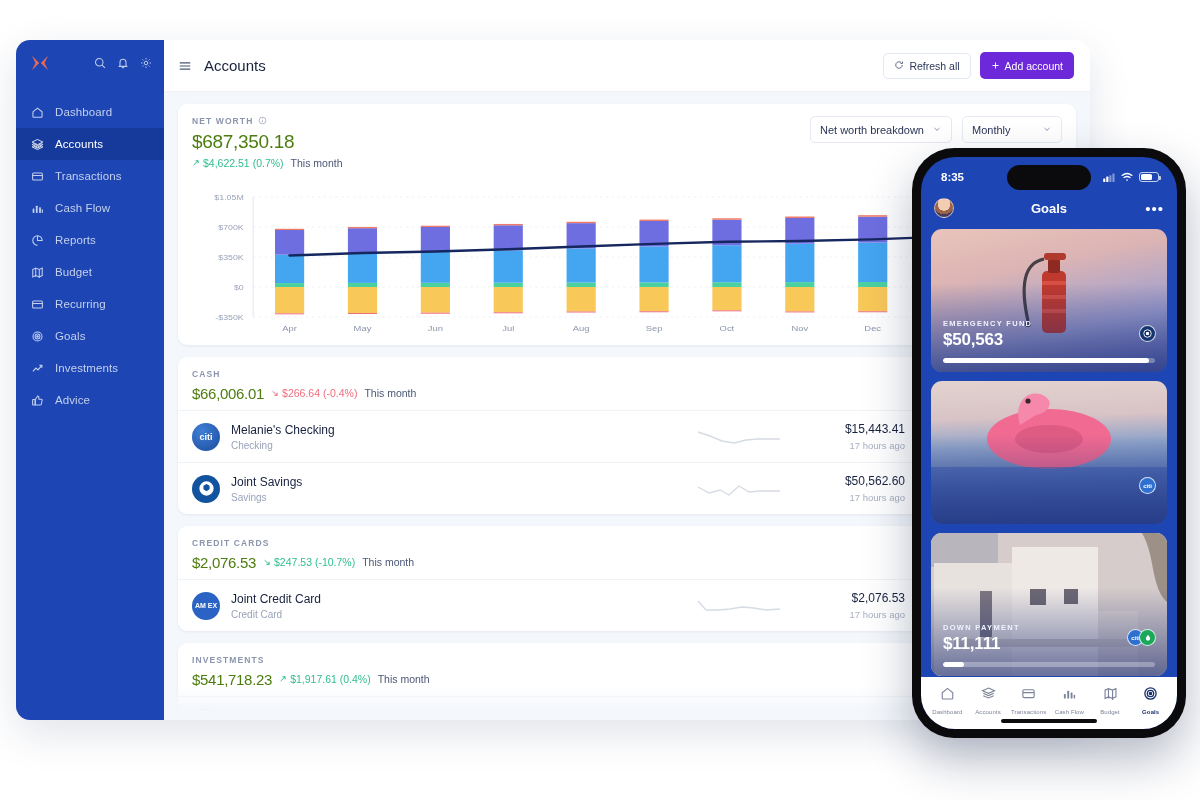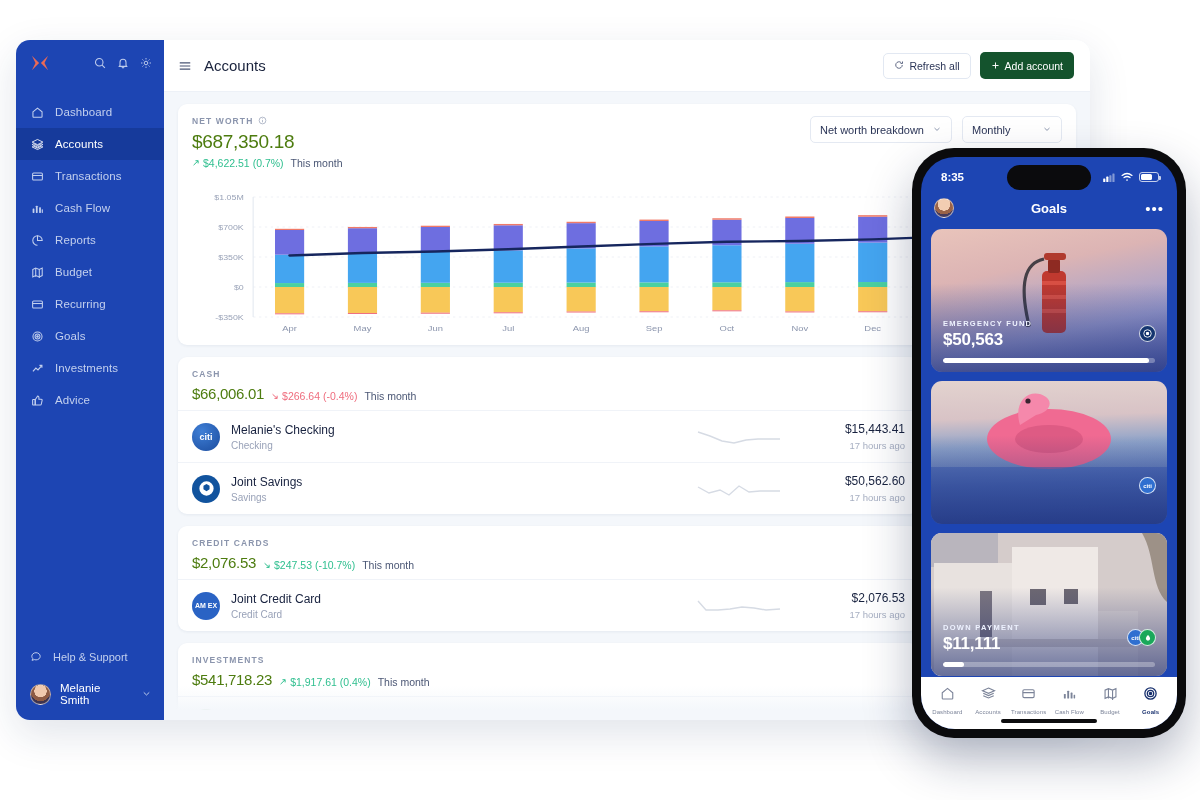--- a/index.html
+++ b/index.html
@@ -71,33 +71,33 @@
   .page-title { font-size: 15px; color: #19223c; font-weight: 400; }
   .topbar-actions { margin-left: auto; display: flex; gap: 9px; align-items: center; }
   .btn-ghost {
     display: flex; align-items: center; gap: 5px;
     height: 26px; padding: 0 10px; border: 1px solid #e2e8f2; border-radius: 5px;
     background: #fff; color: #2b3557; font-size: 10.5px; cursor: pointer;
   }
   .btn-primary {
     display: flex; align-items: center; gap: 5px;
     height: 27px; padding: 0 11px; border-radius: 5px;
-    background: #14532d; color: #fff; font-size: 10.5px; cursor: pointer; border: none;
+    background: #6d28d9; color: #fff; font-size: 10.5px; cursor: pointer; border: none;
   }
 
   .scrollarea { flex: 1; overflow: hidden; padding: 12px 14px 0 14px; position: relative; }
 
   .card { background: #fff; border-radius: 9px; box-shadow: 0 1px 3px rgba(30,50,100,.07); }
 
   
   .nw-card { padding: 12px 14px 6px 14px; position: relative; }
   .nw-head { display: flex; align-items: flex-start; }
   .kicker { font-size: 8.5px; letter-spacing: 1.1px; color: #8b95ad; font-weight: 700; display: flex; align-items: flex-start; gap: 5px; }
   .big-amount { font-size: 19px; color: #4d7c0f; font-weight: 400; letter-spacing: -.3px; margin-top: 4px; }
-  .delta-row { display: flex; align-items: flex-end; gap: 7px; margin-top: 4px; }
+  .delta-row { display: flex; align-items: center; gap: 7px; margin-top: 4px; }
   .delta { font-size: 10.5px; display: flex; align-items: center; gap: 3px; }
   .delta.up { color: #2fbf8f; }
   .delta.down { color: #ef6d7e; }
   .delta.greenneg { color: #2fbf8f; }
   .period { font-size: 10.5px; color: #4b5775; }
   .nw-controls { margin-left: auto; display: flex; gap: 10px; }
   .select {
     display: flex; align-items: center; height: 27px; min-width: 142px;
     border: 1px solid #e4e9f2; border-radius: 5px; background: #fff;
     padding: 0 9px; font-size: 11px; color: #2b3557; cursor: pointer;
@@ -322,39 +322,20 @@
           <span class="ico">
             <svg width="13" height="13" viewBox="0 0 16 16" fill="none" stroke="#c3d0ee" stroke-width="1.3">
                 <path d="M5.4 13.6V6.8l2.8-4.4c.9 0 1.5.7 1.5 1.6V6.4h2.9c.8 0 1.3.7 1.1 1.5l-1 4.4c-.1.7-.7 1.3-1.4 1.3z"></path>
                 <rect x="2" y="6.8" width="3" height="6.8" rx=".6"></rect>
               </svg>
           </span>
           <span>Advice</span>
         </div>
       </div>
 
-      <div class="sb-bottom">
-        <div class="help-row">
-          <span class="ico">
-            <svg width="12" height="12" viewBox="0 0 16 16" fill="none" stroke="#c3d0ee" stroke-width="1.3">
-                <path d="M13.6 8.4c0 2.7-2.5 4.8-5.6 4.8-.8 0-1.6-.1-2.3-.4l-3 1 1-2.5A4.5 4.5 0 012.4 8.4c0-2.7 2.5-4.8 5.6-4.8s5.6 2.1 5.6 4.8z"></path>
-              </svg>
-          </span>
-          <span>Help &amp; Support</span>
-        </div>
-        <div class="user-row">
-          <span class="avatar"></span>
-          <span class="user-name">Melanie Smith</span>
-          <span class="user-chev">
-            <svg width="11" height="11" viewBox="0 0 16 16" fill="none" stroke="#c3d0ee" stroke-width="1.4">
-                <path d="M4 6.4L8 10.2l4-3.8"></path>
-              </svg>
-          </span>
-        </div>
-      </div>
     </div>
 
     <div class="main">
 
       <div class="topbar">
         <span class="hamb">
           <svg width="14" height="14" viewBox="0 0 16 16" stroke="#4a5574" stroke-width="1.3">
               <path d="M2 4.4h12M2 8h12M2 11.6h12"></path>
             </svg>
         </span>

